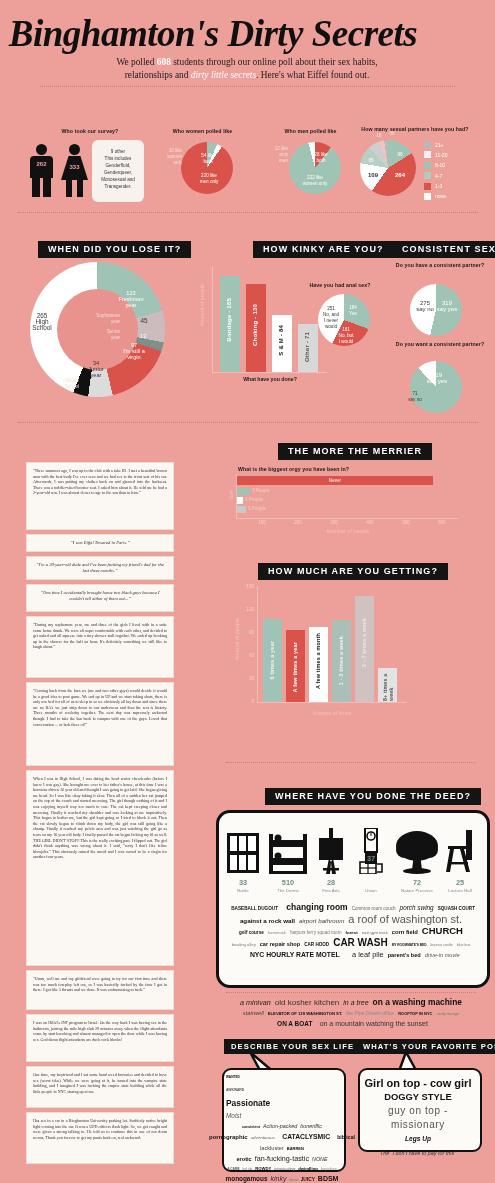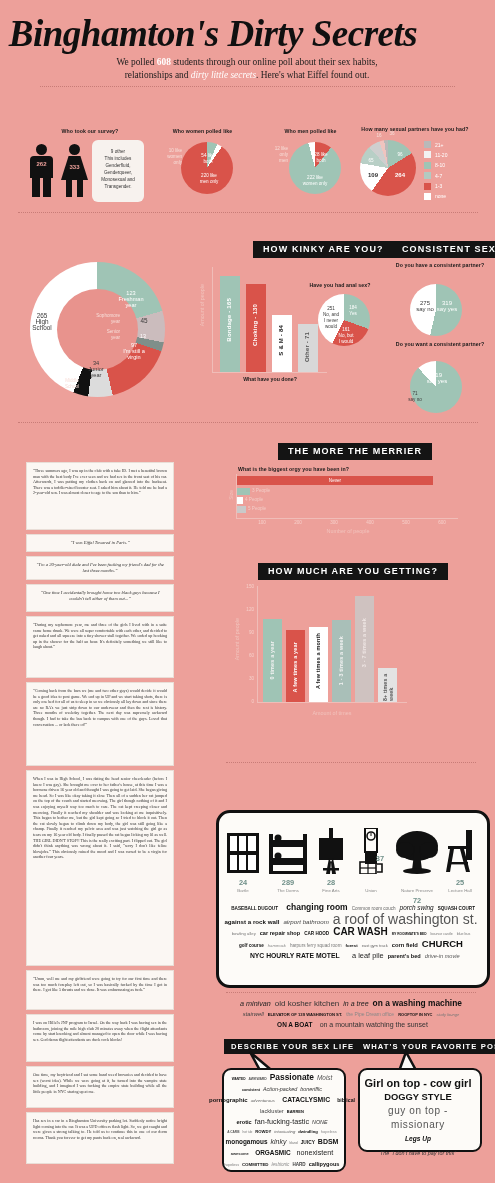--- a/index.html
+++ b/index.html
@@ -176,20 +176,23 @@
         <span>1-3</span>
       </div>
     <div>
         <i style="background:#ffffff"></i>
         <span>none</span>
       </div>
   </div>
 
   <div class="abs dotted" style="left:18px;top:212px;width:460px;"></div>
 
+  <div class="abs" style="left:38px;top:238px;">
+    <span class="banner">When did you lose it?</span>
+  </div>
   <div class="pie" style="left:30px;top:262px;width:135px;height:135px;
        background:conic-gradient(#9fc4b5 0deg 74deg,#cbbcbd 74deg 101deg,#7f8f8a 101deg 109deg,#d9534a 109deg 167deg,#dcdcdc 167deg 188deg,#111111 188deg 201deg,#ffffff 201deg 360deg);"></div>
   <div class="donut-hole" style="left:57px;top:289px;width:81px;height:81px;background:#e8938d;"></div>
   <div class="pielabel w" style="left:114px;top:290px;width:34px;white-space:pre-line;font-size:5.6px;">123
 Freshman
 year</div>
   <div class="pielabel d" style="left:136px;top:318px;width:16px;font-size:6.4px;">45</div>
   <div class="pielabel f" style="left:80px;top:313px;width:40px;white-space:pre-line;text-align:right;">Sophomore
 year</div>
   <div class="pielabel w" style="left:137px;top:333px;width:12px;font-size:5.4px;">13</div>
@@ -332,20 +335,23 @@
       <div class="barlbl" style="left:6px;top:22px;font-size:5.4px;color:#efe6e4;">3 - 7 times a week</div>
     </div>
     <div class="bar" style="left:146px;top:82px;width:19px;height:34px;background:#e3e3e3;">
       <div class="barlbl" style="left:4px;top:3px;font-size:5.2px;color:#555;white-space:normal;height:30px;">8+ times a week</div>
     </div>
     <div class="xtick" style="left:40px;top:124px;width:120px;font-size:5.4px;color:#f2c3bd;">Amount of times</div>
   </div>
 
   <div class="abs dotted" style="left:226px;top:762px;width:250px;"></div>
 
+  <div class="abs" style="left:265px;top:785px;">
+    <span class="banner">Where have you done the deed?</span>
+  </div>
   <div id="deedbox" style="left:216px;top:810px;width:268px;height:172px;"></div>
 
   <svg class="icon-svg" style="left:226px;top:832px;" width="34" height="42" viewBox="0 0 34 42">
     <rect x="1" y="1" width="32" height="40" fill="#111"></rect>
     <rect x="4" y="4" width="7" height="15" fill="#fff"></rect>
       <rect x="13" y="4" width="7" height="15" fill="#fff"></rect>
       <rect x="22" y="4" width="8" height="15" fill="#fff"></rect>
     <rect x="4" y="23" width="7" height="15" fill="#fff"></rect>
       <rect x="13" y="23" width="7" height="15" fill="#fff"></rect>
       <rect x="22" y="23" width="8" height="15" fill="#fff"></rect>
@@ -385,64 +391,64 @@
     <ellipse cx="22" cy="43" rx="14" ry="3" fill="#111"></ellipse>
   </svg>
   <svg class="icon-svg" style="left:444px;top:828px;" width="32" height="46" viewBox="0 0 32 46">
     <rect x="22" y="2" width="6" height="30" fill="#111"></rect>
     <rect x="4" y="18" width="24" height="3" fill="#111"></rect>
     <polygon points="6,21 2,44 6,44 10,21" fill="#111"></polygon>
     <polygon points="20,21 26,44 22,44 16,21" fill="#111"></polygon>
     <rect x="4" y="34" width="20" height="2.4" fill="#111"></rect>
   </svg>
 
-  <div class="deednum" style="left:226px;top:878px;width:34px;">24</div>
+  <div class="deednum" style="left:226px;top:878px;width:34px;">33</div>
   <div class="deedcap" style="left:218px;top:888px;width:50px;">Bartle</div>
-  <div class="deednum" style="left:268px;top:878px;width:40px;">289</div>
+  <div class="deednum" style="left:268px;top:878px;width:40px;">510</div>
   <div class="deedcap" style="left:263px;top:888px;width:50px;">The Dorms</div>
   <div class="deednum" style="left:317px;top:878px;width:28px;">28</div>
   <div class="deedcap" style="left:306px;top:888px;width:50px;">Fine Arts</div>
-  <div class="deednum" style="left:358px;top:854px;width:26px;text-align:right;">37</div>
+  <div class="deednum" style="left:358px;top:854px;width:26px;">37</div>
   <div class="deedcap" style="left:346px;top:888px;width:50px;">Union</div>
-  <div class="deednum" style="left:395px;top:896px;width:44px;">72</div>
+  <div class="deednum" style="left:395px;top:878px;width:44px;">72</div>
   <div class="deedcap" style="left:392px;top:888px;width:50px;">Nature Preserve</div>
   <div class="deednum" style="left:444px;top:878px;width:32px;">25</div>
   <div class="deedcap" style="left:435px;top:888px;width:50px;">Lecture Hall</div>
 
   <div class="wordcloud" id="deed-cloud" style="left:222px;top:902px;width:258px;">
       <div style="line-height: 10px; white-space: nowrap; display: flex; justify-content: center; align-items: baseline; gap: 4px;">
         <span style="font-size: 5.5px; font-weight: bold; color: rgb(17, 17, 17); font-family: &quot;Liberation Sans Narrow&quot;, &quot;Liberation Sans&quot;, sans-serif; transform: scaleX(0.85); display: inline-block;">BASEBALL DUGOUT</span>
         <span style="font-size: 8.5px; font-weight: bold; color: rgb(17, 17, 17);">changing room</span>
         <span style="font-size: 4.6px; font-weight: normal; color: rgb(102, 102, 102);">Common room couch</span>
         <span style="font-size: 6.4px; font-weight: normal; color: rgb(17, 17, 17); font-style: italic;">porch swing</span>
         <span style="font-size: 4.6px; font-weight: bold; color: rgb(17, 17, 17);">SQUASH COURT</span>
       </div>
       <div style="line-height: 10px; white-space: nowrap; display: flex; justify-content: center; align-items: baseline; gap: 4px;">
         <span style="font-size: 6.2px; font-weight: bold; color: rgb(17, 17, 17);">against a rock wall</span>
         <span style="font-size: 6.2px; font-weight: normal; color: rgb(68, 68, 68); font-style: italic;">airport bathroom</span>
-        <span style="font-size: 14px; font-weight: normal; color: rgb(85, 85, 85);">a roof of washington st.</span>
+        <span style="font-size: 11px; font-weight: normal; color: rgb(85, 85, 85);">a roof of washington st.</span>
+      </div>
+      <div style="line-height: 10px; white-space: nowrap; display: flex; justify-content: center; align-items: baseline; gap: 4px;">
+        <span style="font-size: 4.6px; font-weight: bold; color: rgb(17, 17, 17);">golf course</span>
+        <span style="font-size: 4.2px; font-weight: normal; color: rgb(136, 136, 136); font-style: italic;">hammock</span>
+        <span style="font-size: 4.6px; font-weight: normal; color: rgb(119, 119, 119);">harpurs ferry squad room</span>
+        <span style="font-size: 4.4px; font-weight: bold; color: rgb(17, 17, 17);">forest</span>
+        <span style="font-size: 4px; font-weight: normal; color: rgb(102, 102, 102);">east gym track</span>
+        <span style="font-size: 5.8px; font-weight: bold; color: rgb(17, 17, 17);">corn field</span>
+        <span style="font-size: 9.5px; font-weight: bold; color: rgb(17, 17, 17);">CHURCH</span>
       </div>
       <div style="line-height: 10px; white-space: nowrap; display: flex; justify-content: center; align-items: baseline; gap: 4px;">
         <span style="font-size: 4.2px; font-weight: normal; color: rgb(119, 119, 119);">bowling alley</span>
         <span style="font-size: 5.6px; font-weight: bold; color: rgb(17, 17, 17);">car repair shop</span>
         <span style="font-size: 4.6px; font-weight: bold; color: rgb(17, 17, 17);">CAR HOOD</span>
         <span style="font-size: 10px; font-weight: bold; color: rgb(17, 17, 17);">CAR WASH</span>
         <span style="font-size: 3.2px; font-weight: bold; color: rgb(17, 17, 17);">MY ROOMMATE'S BED</span>
         <span style="font-size: 3.6px; font-weight: normal; color: rgb(119, 119, 119);">bounce castle</span>
         <span style="font-size: 3.6px; font-weight: normal; color: rgb(119, 119, 119);">blue bus</span>
       </div>
-      <div style="line-height: 10px; white-space: nowrap; display: flex; justify-content: center; align-items: baseline; gap: 4px;">
-        <span style="font-size: 4.6px; font-weight: bold; color: rgb(17, 17, 17);">golf course</span>
-        <span style="font-size: 4.2px; font-weight: normal; color: rgb(136, 136, 136); font-style: italic;">hammock</span>
-        <span style="font-size: 4.6px; font-weight: normal; color: rgb(119, 119, 119);">harpurs ferry squad room</span>
-        <span style="font-size: 4.4px; font-weight: bold; color: rgb(17, 17, 17);">forest</span>
-        <span style="font-size: 4px; font-weight: normal; color: rgb(102, 102, 102);">east gym track</span>
-        <span style="font-size: 5.8px; font-weight: bold; color: rgb(17, 17, 17);">corn field</span>
-        <span style="font-size: 9.5px; font-weight: bold; color: rgb(17, 17, 17);">CHURCH</span>
-      </div>
       <div style="line-height: 10px; white-space: nowrap; display: flex; justify-content: center; align-items: center; gap: 4px;">
         <span style="font-size: 8px; font-weight: bold; color: rgb(17, 17, 17); font-family: &quot;Liberation Sans Narrow&quot;, &quot;Liberation Sans&quot;, sans-serif; transform: scaleX(0.85); display: inline-block;">NYC HOURLY RATE MOTEL</span>
         <span style="font-size: 7.4px; font-weight: normal; color: rgb(34, 34, 34);">a leaf pile</span>
         <span style="font-size: 5.6px; font-weight: bold; color: rgb(17, 17, 17);">parent's bed</span>
         <span style="font-size: 5.6px; font-weight: normal; color: rgb(85, 85, 85); font-style: italic;">drive-in movie</span>
       </div>
       <div style="line-height: 10px; white-space: nowrap; display: flex; justify-content: center; align-items: baseline; gap: 4px;">
         <span style="font-size: 7.2px; font-weight: normal; color: rgb(34, 34, 34); font-style: italic;">a minivan</span>
         <span style="font-size: 8px; font-weight: normal; color: rgb(51, 51, 51);">old kosher kitchen</span>
         <span style="font-size: 7px; font-weight: normal; color: rgb(34, 34, 34); font-style: italic;">in a tree</span>
@@ -464,21 +470,21 @@
   <div class="abs dotted" style="left:226px;top:992px;width:250px;"></div>
 
   <div class="abs" style="left:224px;top:1035px;">
     <span class="banner" style="font-size:7.6px;padding:3px 7px;">Describe Your Sex Life in One Word</span>
   </div>
   <svg class="abs" style="left:248px;top:1050px;" width="30" height="26" viewBox="0 0 30 26">
     <polygon points="2,2 28,24 14,24" fill="#fdfbf8" stroke="#111" stroke-width="2.5"></polygon>
   </svg>
   <div class="bubble" style="left:222px;top:1068px;width:120px;height:100px;"></div>
   <div class="wordcloud" id="oneword-cloud" style="left:226px;top:1072px;width:112px;">
-      <div style="line-height: 10px; white-space: nowrap; display: flex; justify-content: center; align-items: baseline; gap: 3px;">
+      <div style="line-height: 10px; white-space: nowrap; display: flex; justify-content: center; align-items: baseline; gap: 3px; flex-direction: column;">
         <span style="font-size: 3.2px; font-weight: bold; color: rgb(17, 17, 17);">WANTED</span>
         <span style="font-size: 3.4px; font-weight: bold; color: rgb(85, 85, 85);">AWKWARD</span>
         <span style="font-size: 8.4px; font-weight: bold; color: rgb(17, 17, 17);">Passionate</span>
         <span style="font-size: 6.4px; font-weight: normal; color: rgb(85, 85, 85); font-style: italic;">Moist</span>
       </div>
       <div style="line-height: 10px; white-space: nowrap; display: flex; justify-content: center; align-items: baseline; gap: 3px;">
         <span style="font-size: 3.6px; font-weight: bold; color: rgb(17, 17, 17);">consistent</span>
         <span style="font-size: 5.4px; font-weight: normal; color: rgb(51, 51, 51); font-style: italic;">Action-packed</span>
         <span style="font-size: 5.4px; font-weight: normal; color: rgb(51, 51, 51); font-style: italic;">boneriffic</span>
       </div>

